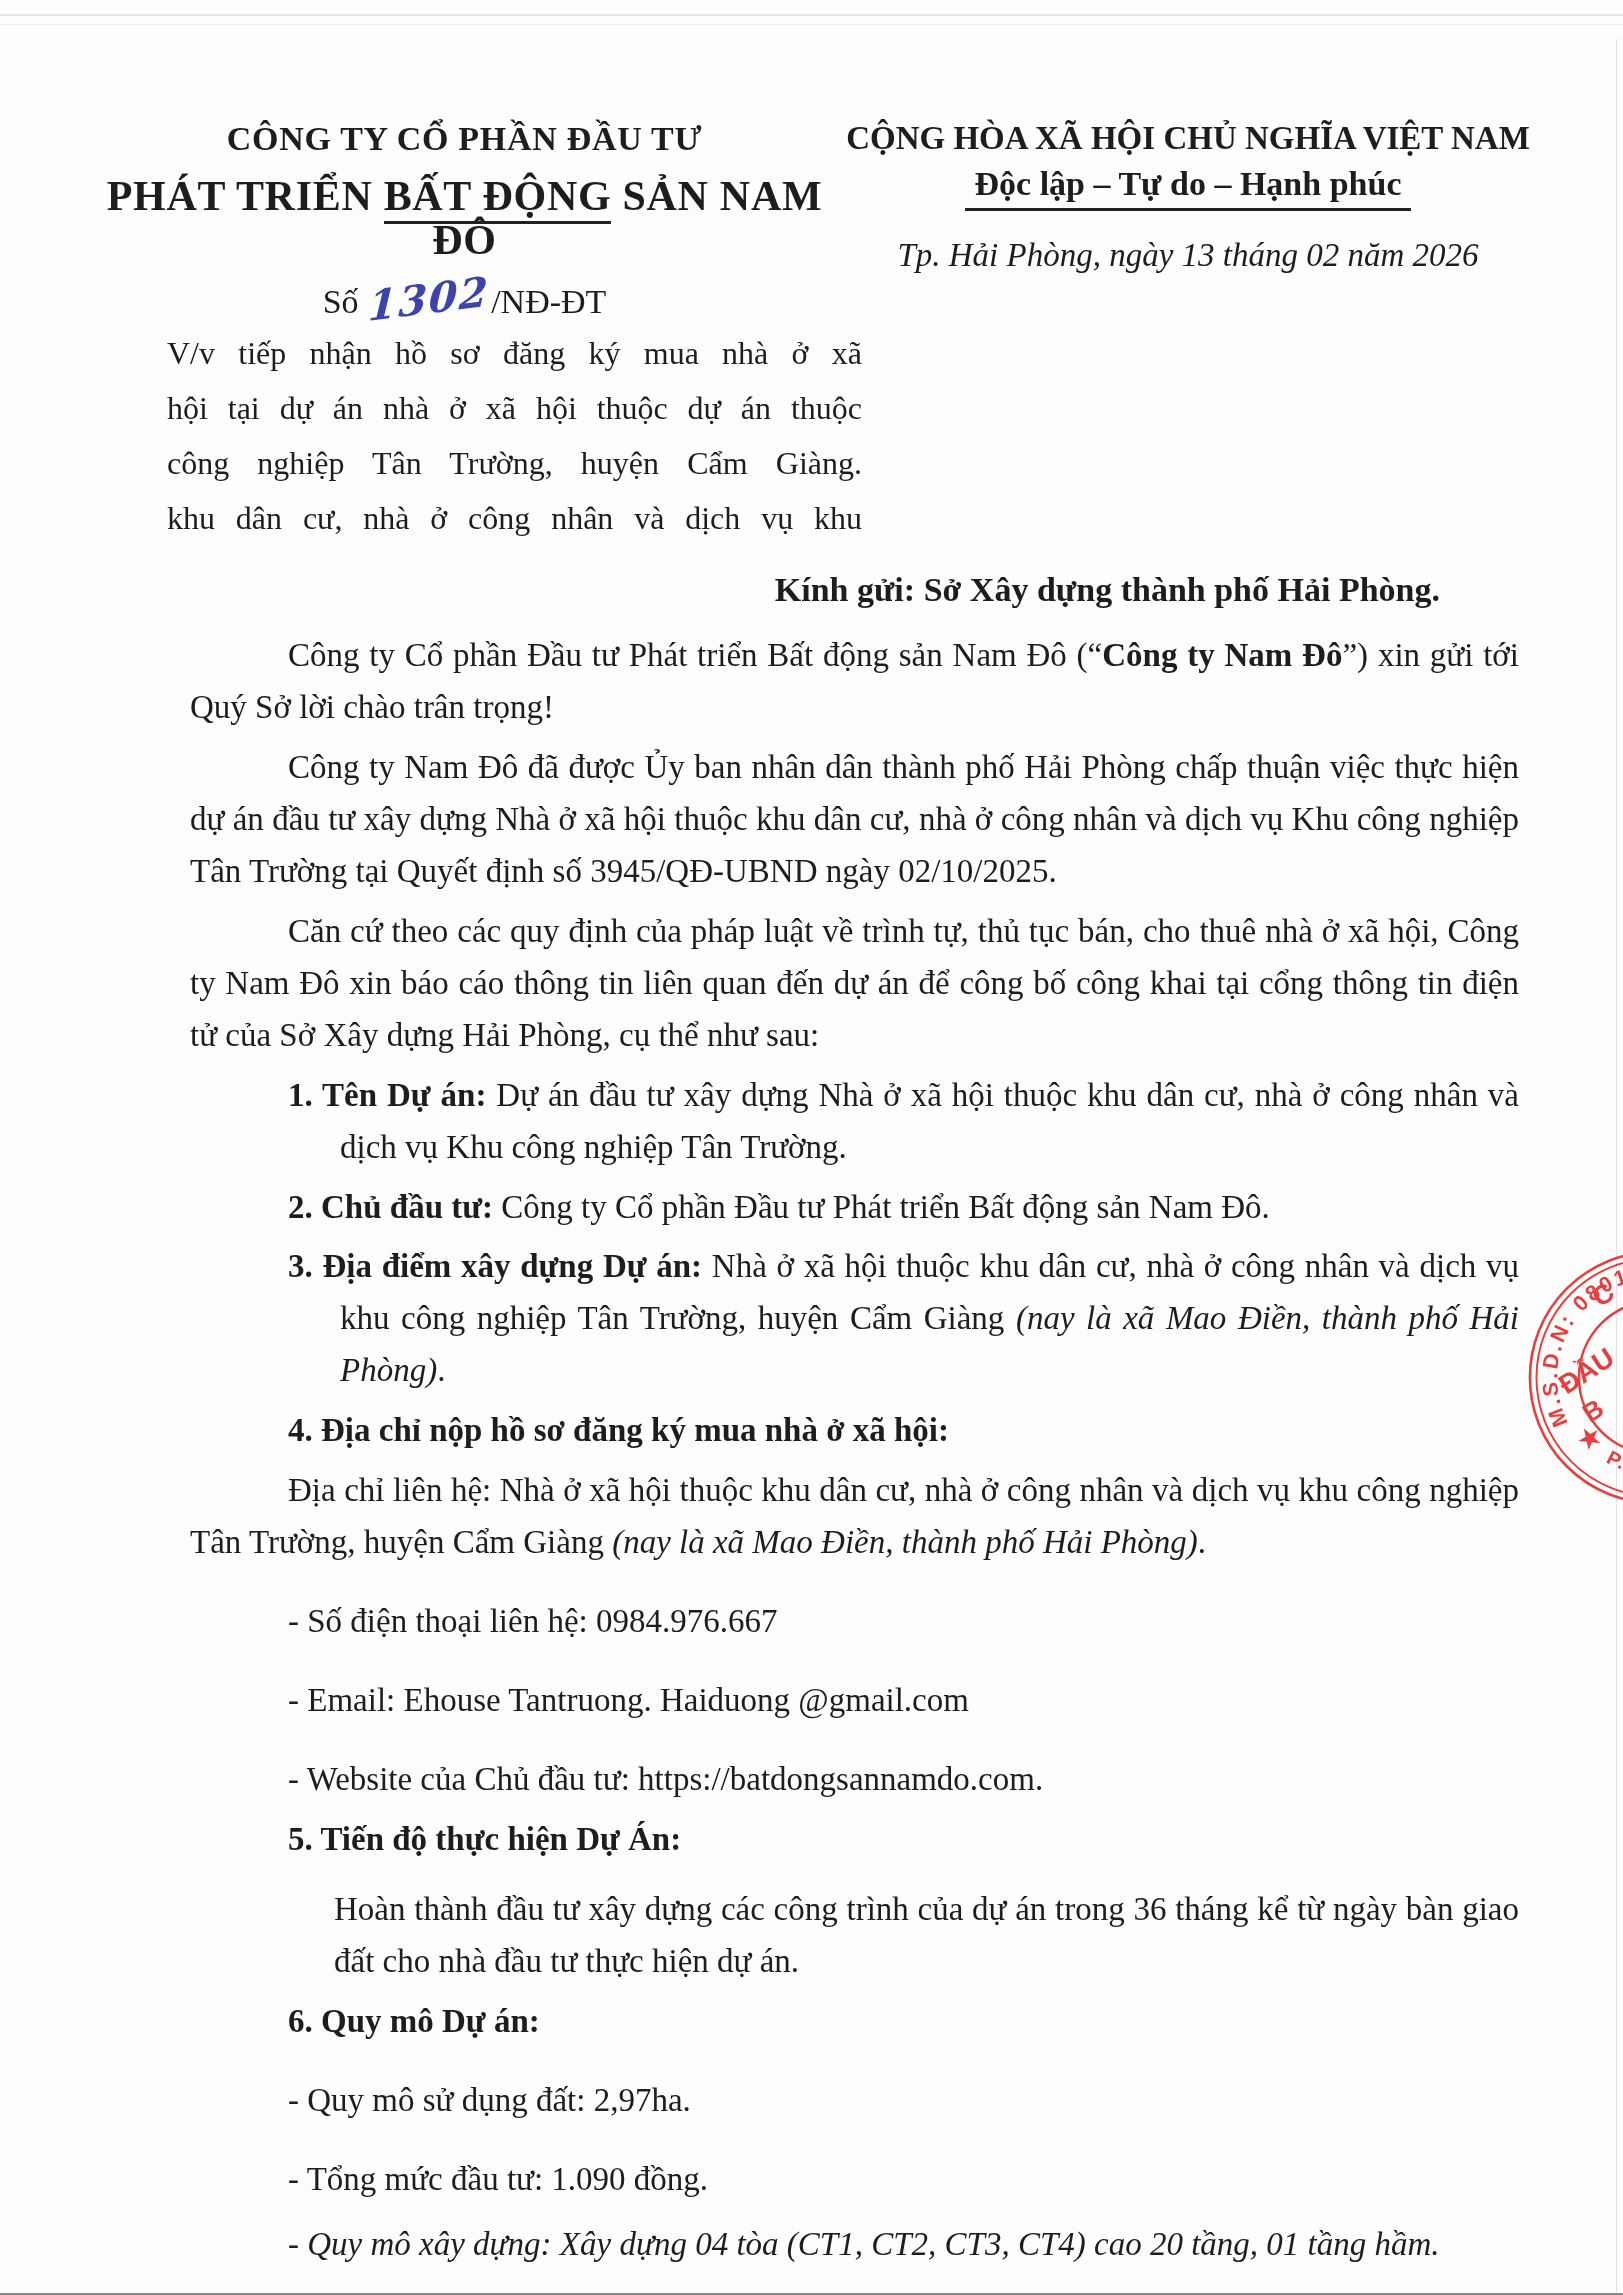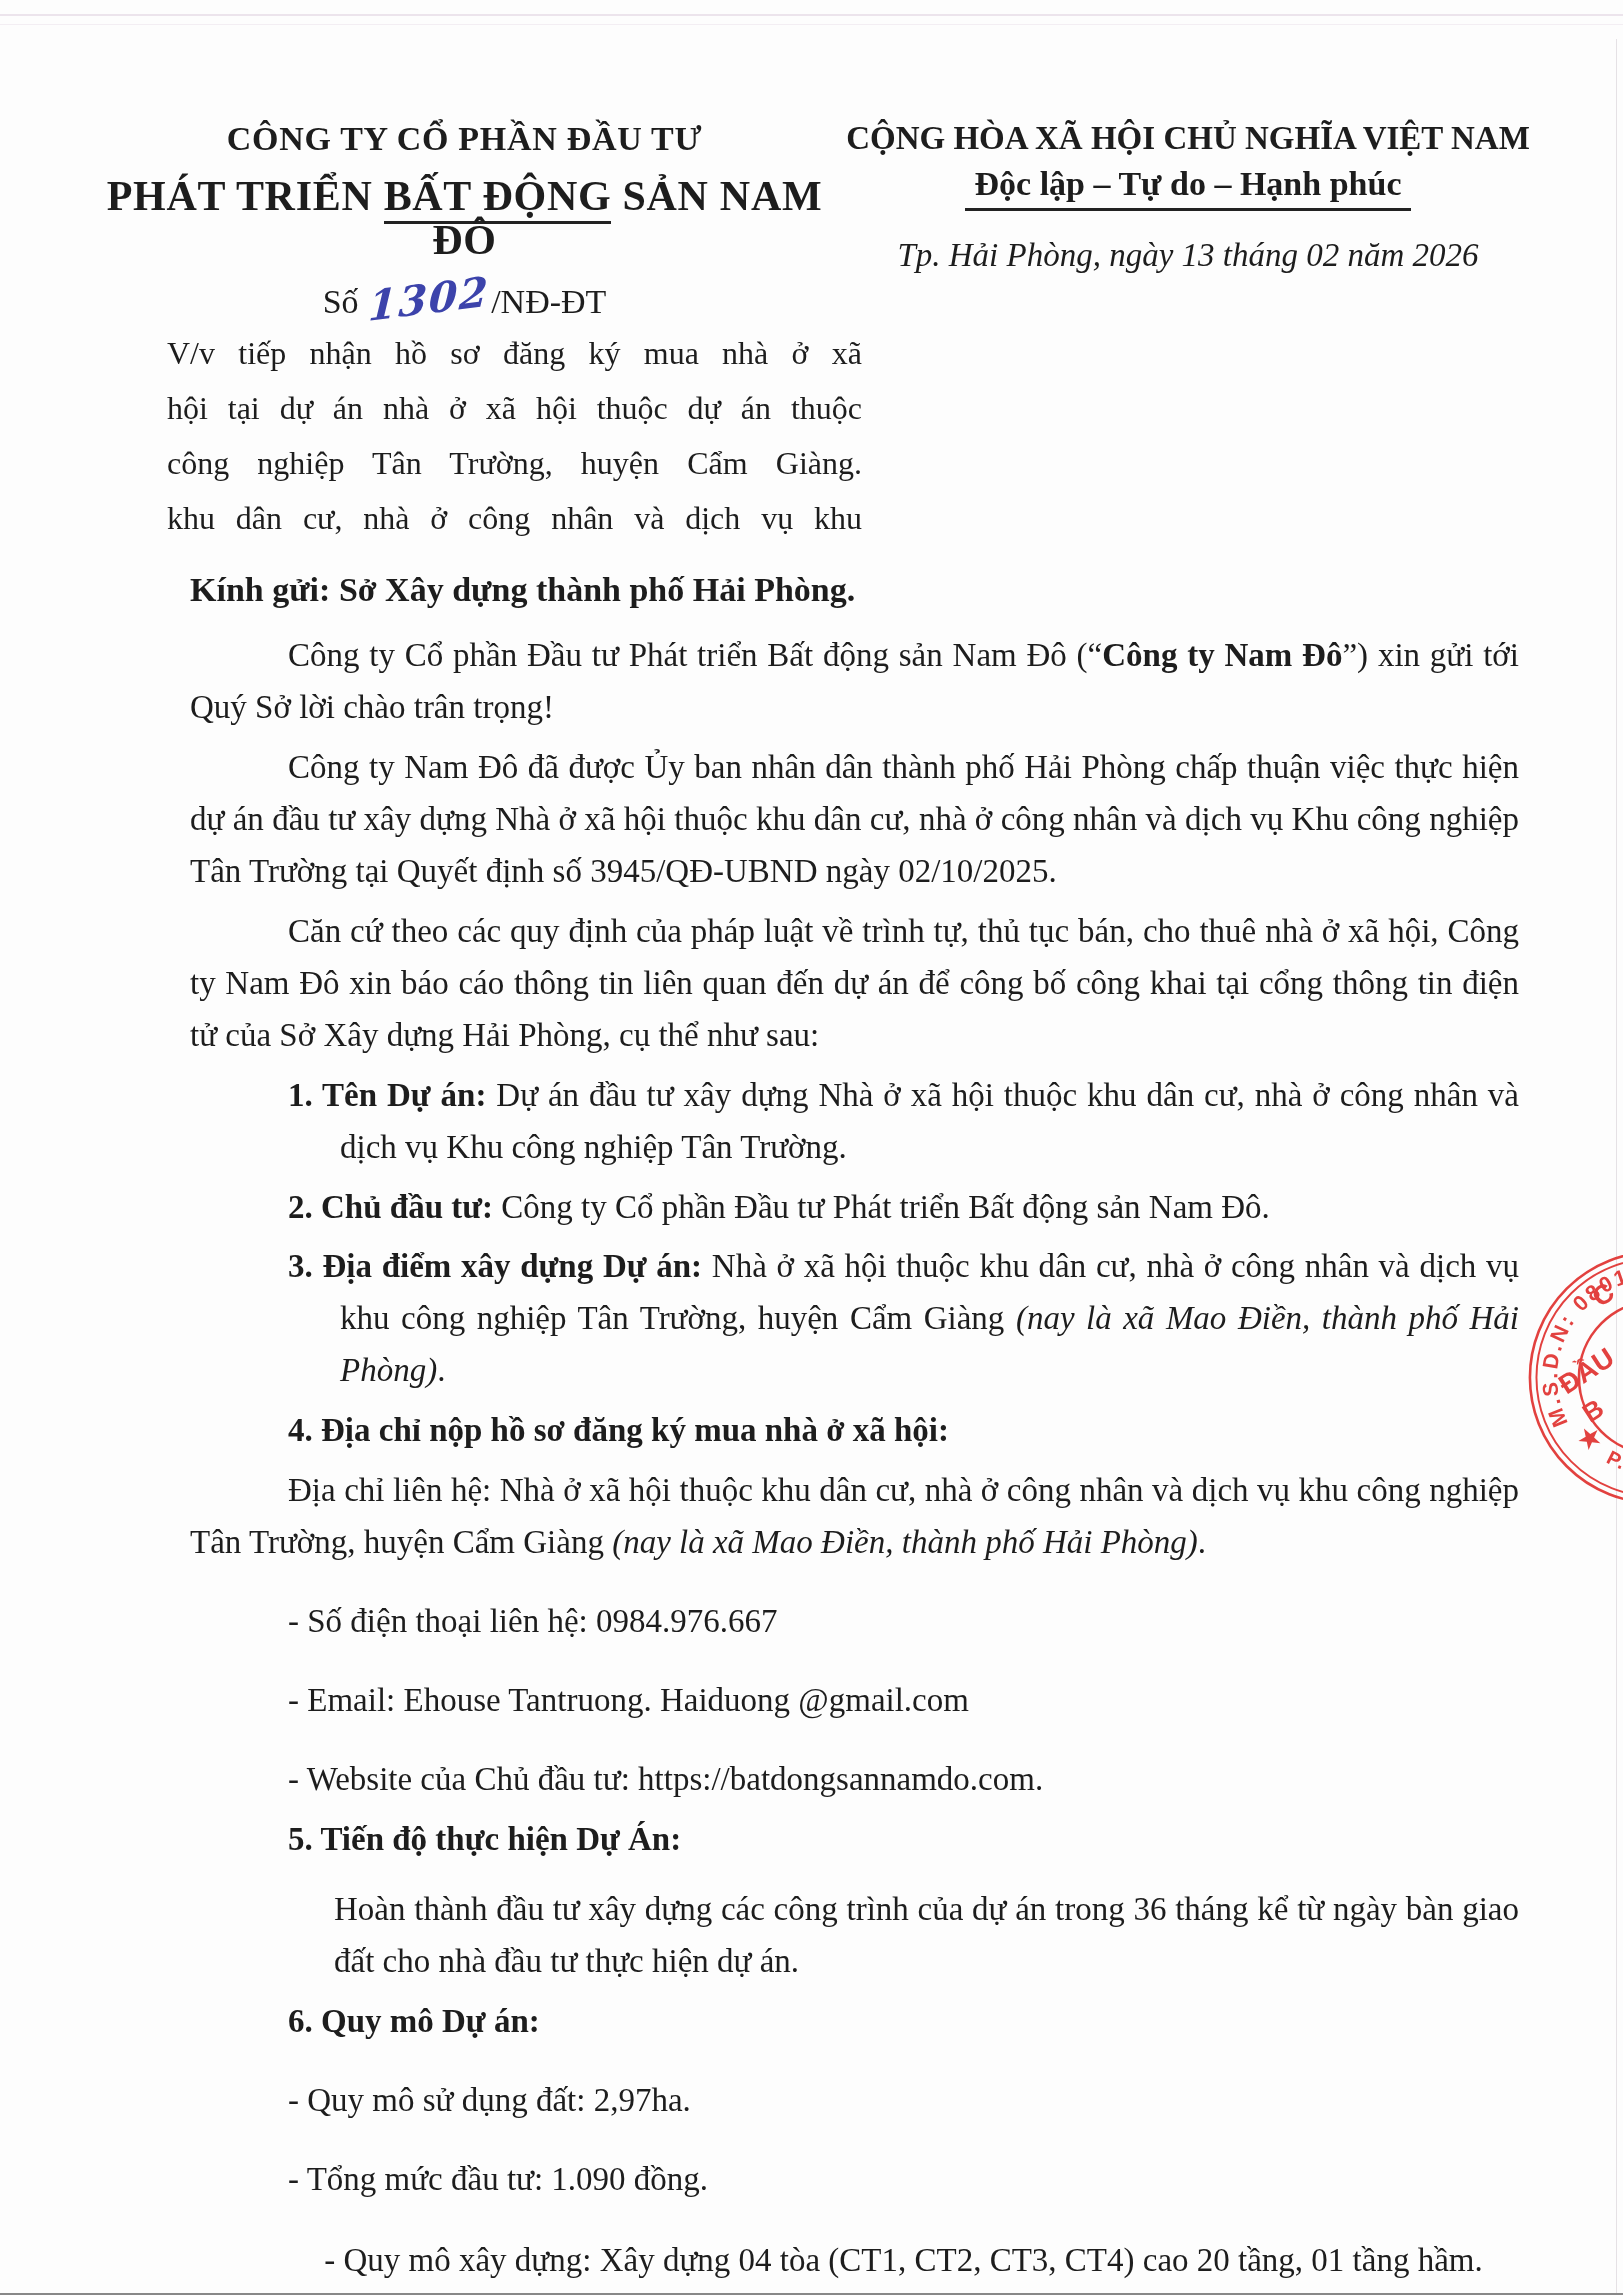--- a/index.html
+++ b/index.html
@@ -50,21 +50,21 @@
     position:absolute;top:326px;left:167px;width:695px;
     font-size:32px;line-height:55px;
   }
   .subject-line{text-align:justify;text-align-last:justify;}
   
   .body{
     position:absolute;top:564px;left:190px;width:1329px;
     font-size:33px;line-height:52px;text-align:justify;
   }
   .salutation{
-    text-align:left;font-weight:bold;font-size:34px;
+    text-align:right;font-weight:bold;font-size:34px;
     margin:0 79px 13px 0;text-indent:0;
   }
   .body p{margin:7.9px 0 0 0;text-indent:98px;}
   .item{margin-top:7.9px;padding-left:150px;text-indent:-52px;}
   .sub-para{margin-top:18px;padding-left:144px;text-indent:0;}
   .dash-line{margin-top:27px;text-indent:98px;text-align:left;}
   .b{font-weight:bold;}
   .i{font-style:italic;}
   
   .stamp{
@@ -132,21 +132,21 @@
     <div class="dash-line">- Email: Ehouse Tantruong. Haiduong @gmail.com</div>
     <div class="dash-line">- Website của Chủ đầu tư: https://batdongsannamdo.com.</div>
 
     <div class="item"><span class="b">5. Tiến độ thực hiện Dự Án:</span></div>
     <div class="sub-para">Hoàn thành đầu tư xây dựng các công trình của dự án trong 36 tháng kể từ ngày bàn giao đất cho nhà đầu tư thực hiện dự án.</div>
 
     <div class="item"><span class="b">6. Quy mô Dự án:</span></div>
 
     <div class="dash-line">- Quy mô sử dụng đất: 2,97ha.</div>
     <div class="dash-line">- Tổng mức đầu tư: 1.090 đồng.</div>
-    <p style="margin-top:29px;text-align:center;">- Quy mô xây dựng: Xây dựng 04 tòa (CT1, CT2, CT3, CT4) cao 20 tầng, 01 tầng hầm.</p>
+    <p style="margin-top:13px;text-align:left;font-style:italic;">- Quy mô xây dựng: Xây dựng 04 tòa (CT1, CT2, CT3, CT4) cao 20 tầng, 01 tầng hầm.</p>
 
   </div>
 
   <svg class="stamp" viewBox="0 0 520 520" width="340" height="340">
     <defs>
       <path id="arcUp" d="M 120 325 A 150 150 0 0 1 325 120"></path>
       <path id="arcDown" d="M 170 377 A 150 150 0 0 0 301 391"></path>
     </defs>
     <g stroke="#e0322f" fill="none">
       <circle cx="250" cy="250" r="192" stroke-width="4"></circle>

